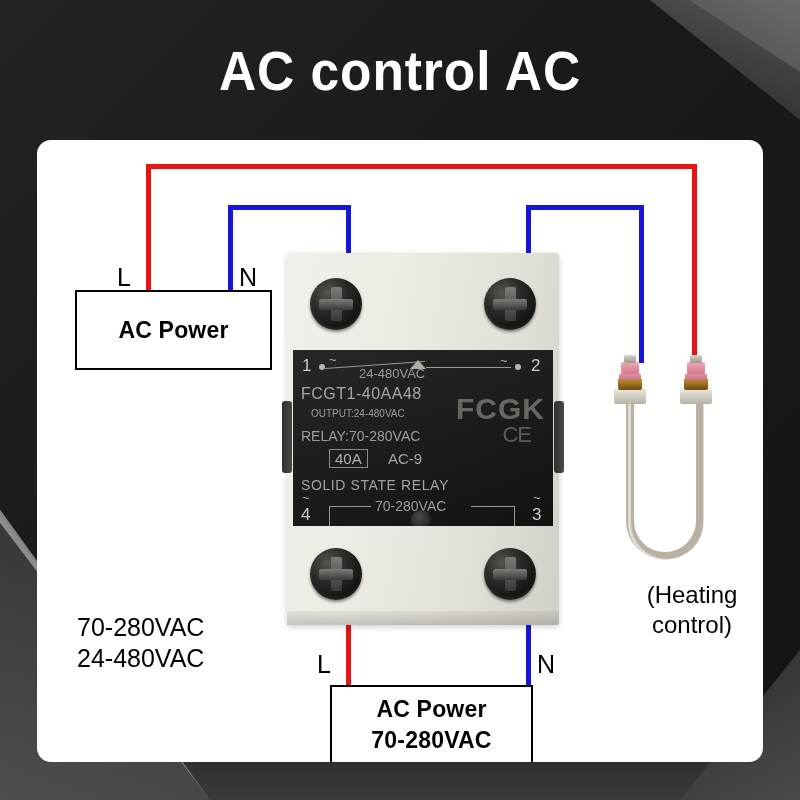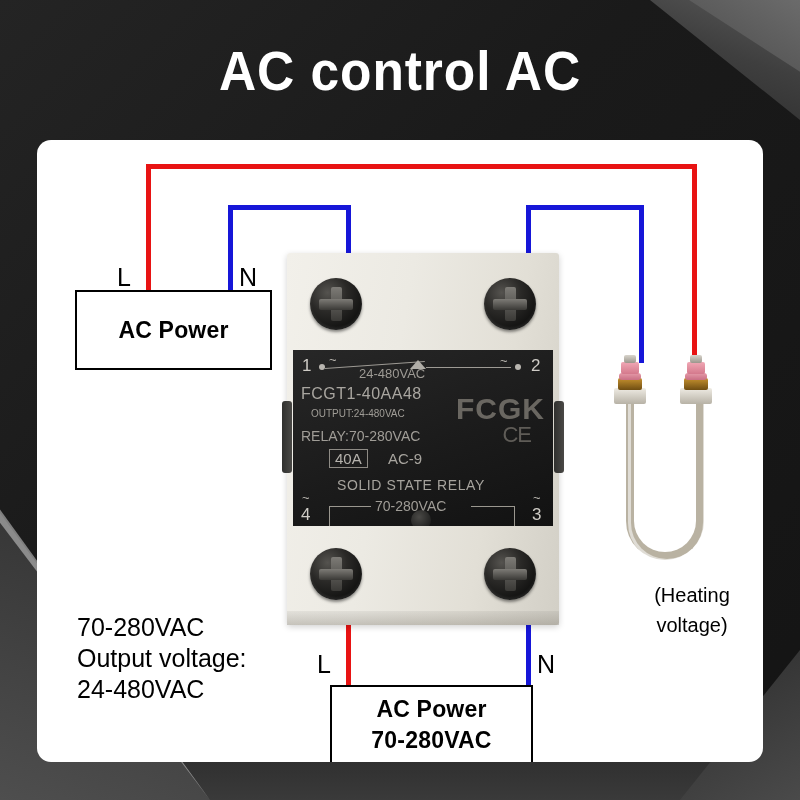--- a/index.html
+++ b/index.html
@@ -129,21 +129,21 @@
     position: absolute;
     color: #000;
     font-size: 25px;
     line-height: 31px;
     white-space: nowrap;
   }
 
   .heatlabel {
     position: absolute;
     color: #000;
-    font-size: 20px;
+    font-size: 24px;
     line-height: 30px;
     text-align: center;
     white-space: nowrap;
   }
 
   
   .relay {
     position: absolute;
     left: 287px;
     top: 253px;
@@ -241,21 +241,21 @@
     width: 0; height: 0;
     border-left: 8px solid transparent;
     border-right: 8px solid transparent;
     border-bottom: 9px solid #b0ada7;
   }
   .model  { position:absolute; left:8px;  top:35px;  font-size:16px; letter-spacing:.5px; color:#a9a6a0; }
   .outrow { position:absolute; left:18px;  top:58px;  font-size:10px; color:#a09d97; }
   .inrow  { position:absolute; left:8px;  top:78px;  font-size:14px; color:#a09d97; }
   .ampbox { position:absolute; left:36px; top:99px;  border:1px solid #8e8b85; padding:0px 5px; font-size:15px; color:#b5b2ac; }
   .acrow  { position:absolute; left:95px; top:100px; font-size:15px; color:#a7a49e; }
-  .ssrrow { position:absolute; left:8px;  top:127px; font-size:14px; letter-spacing:.6px; color:#a6a39d;margin-left:36px; }
+  .ssrrow { position:absolute; left:8px;  top:127px; font-size:14px; letter-spacing:.6px; color:#a6a39d; }
   .brand  { position:absolute; right:8px; top:32px;  font-size:30px; font-weight:bold; color:#6a6761; letter-spacing:1px;margin-top:10px; }
   .ce     { position:absolute; right:22px; top:72px; font-size:22px; color:#5f5c57; letter-spacing:-1px; }
   .v24    { position:absolute; left:66px; top:16px;  font-size:13px; color:#9d9a94; }
   .v70    { position:absolute; left:82px; top:148px; font-size:14px; color:#a09d97; }
   .bk-l   { position:absolute; left:36px; top:156px; width:1px; height:22px; background:#9a978f; }
   .bk-r   { position:absolute; right:38px; top:156px; width:1px; height:22px; background:#9a978f; }
   .bk-t1  { position:absolute; left:36px; top:156px; width:42px; height:1px; background:#9a978f; }
   .bk-t2  { position:absolute; right:38px; top:156px; width:44px; height:1px; background:#9a978f; }
   .ledimp { position:absolute; left:118px; top:160px; width:20px; height:20px; border-radius:50%; background: radial-gradient(circle at 40% 35%, #4a4946, #232322 70%); }
 
@@ -369,27 +369,26 @@
 
     <span class="wlabel" style="left:280px; top:512px;">L</span>
     <span class="wlabel" style="left:500px; top:512px;">N</span>
     <div class="tbox" style="left:293px; top:545px; width:203px; height:80px;">
       <div>AC Power</div>
       <div>70-280VAC</div>
     </div>
 
     <div style="position:absolute; left:40px; top:472px;">
       <div class="blocktext" style="position:static;">70-280VAC</div>
-      <div class="blocktext" style="position:static;">Output voltage:</div>
       <div class="blocktext" style="position:static;">24-480VAC</div>
     </div>
 
     <div style="position:absolute; left:590px; top:440px; width:130px; text-align:center;">
       <div class="heatlabel" style="position:static;">(Heating</div>
-      <div class="heatlabel" style="position:static;">voltage)</div>
+      <div class="heatlabel" style="position:static;">control)</div>
     </div>
 
     <div class="heater" style="left:577px; top:208px;">
       <div class="tube-u"></div>
       <div class="tube-u-sheen"></div>
       <div class="term left">
         <div class="t-nut"></div>
         <div class="t-brass"></div>
         <div class="t-pinkring"></div>
         <div class="t-pink"></div>

